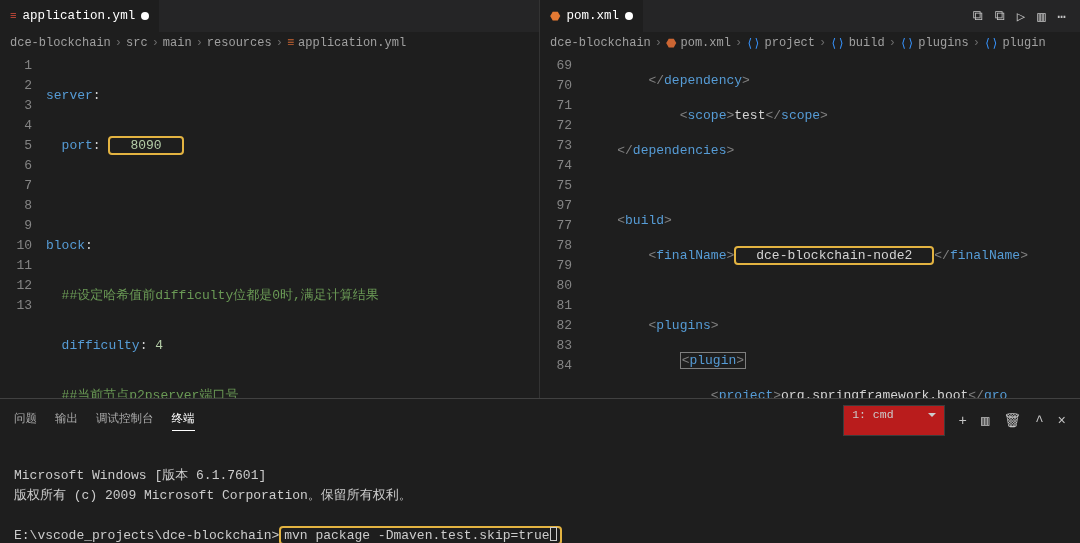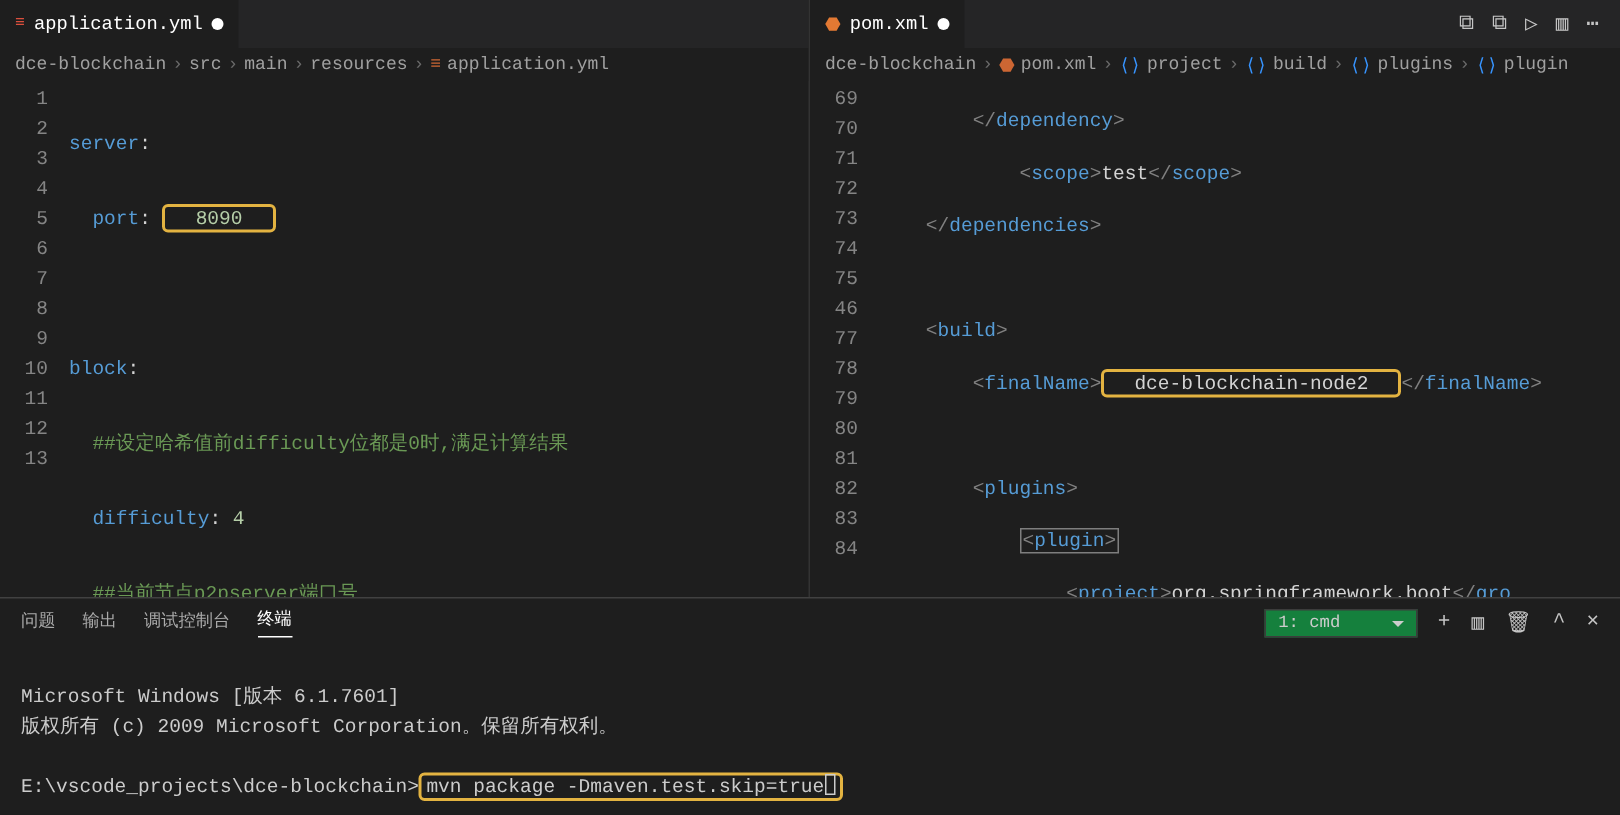--- a/index.html
+++ b/index.html
@@ -119,25 +119,25 @@
 }
 .panel-tab { padding-bottom: 4px; }
 .panel-tab.active { color: #fff; border-bottom: 1px solid #fff; }
 .panel-right {
   margin-left: auto;
   display: flex;
   align-items: center;
   gap: 14px;
 }
 .term-select {
-  background: #15803d;
+  background: #b91c1c;
   border: 1px solid #3c3c3c;
   color: #ccc;
   font-size: 11.5px;
-  padding: 2px 50px 2px 8px;
+  padding: 2px 50px 14px 8px;
   position: relative;
 }
 .term-select::after {
   content: ''; position: absolute; right: 8px; top: 7px;
   border: 4px solid transparent; border-top-color: #ccc;
 }
 .panel-right .pact { color: #c5c5c5; font-size: 14px; }
 .terminal {
   flex: 1;
   padding: 8px 14px;
@@ -259,21 +259,21 @@
     </div>
     <div class="code-area">
       <div class="gutter">
         <div>69</div>
           <div>70</div>
         <div>71</div>
           <div>72</div>
         <div>73</div>
           <div>74</div>
         <div>75</div>
-          <div>46</div>
+          <div>97</div>
         <div>77</div>
           <div>78</div>
         <div>79</div>
           <div>80</div>
         <div>81</div>
           <div>82</div>
         <div>83</div>
           <div>84</div>
       </div>
       <div class="lines">

